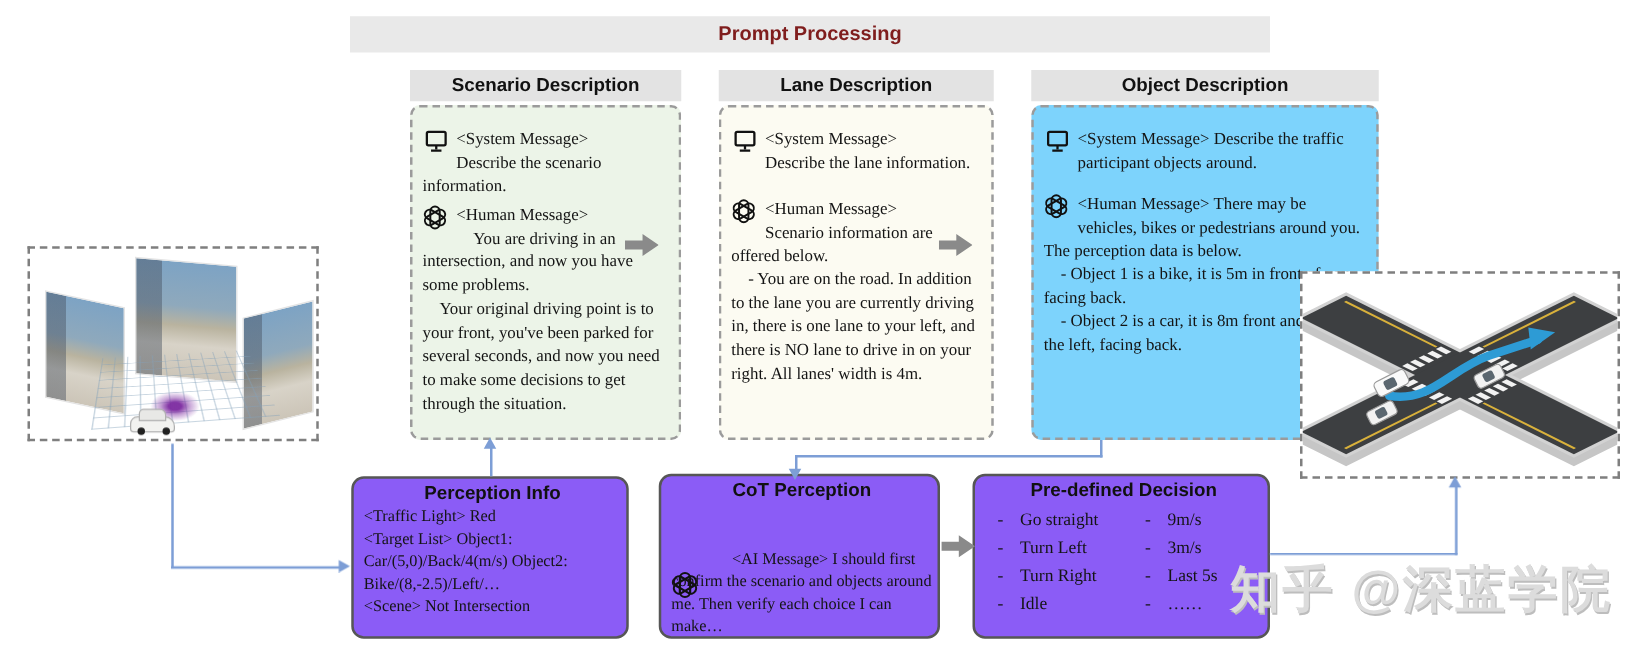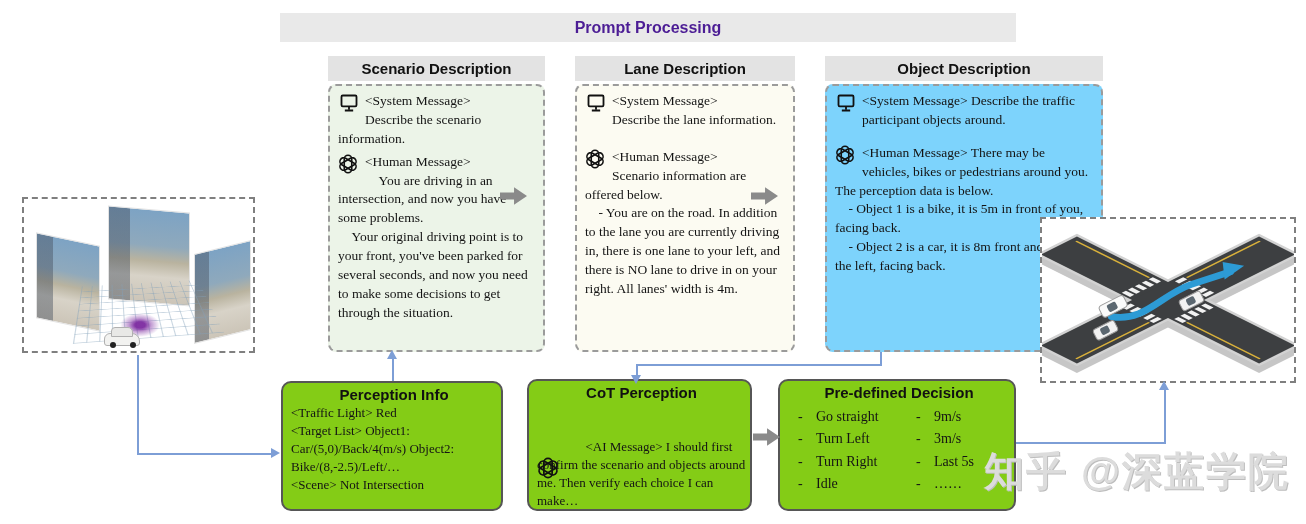--- a/index.html
+++ b/index.html
@@ -2,37 +2,37 @@
 <html><head>
 <meta charset="utf-8">
 <style>
   * { margin:0; padding:0; box-sizing:border-box; }
   body { background:#ffffff; font-family:"Liberation Serif", serif; }
   .canvas { position:relative; width:1306px; height:524px; background:#ffffff; overflow:hidden; }
 
   
   .topbar { position:absolute; left:280px; top:13px; width:736px; height:29px;
     background:#e9e9e9; display:flex; align-items:center; justify-content:center;
-    font-family:"Liberation Sans", sans-serif; font-weight:bold; font-size:16px; color:#4c1d95; }
+    font-family:"Liberation Sans", sans-serif; font-weight:bold; font-size:16px; color:#7f1d1d; }
 
   
   .col { position:absolute; top:56px;margin-left:47px; }
   .col-header { height:25px; background:#e3e3e3; display:flex; align-items:center; justify-content:center;
     font-family:"Liberation Sans", sans-serif; font-weight:bold; font-size:15px; color:#111; }
   .col-body { margin-top:3px; height:268px; border:2px dashed #9b9b9b; border-radius:8px;
-    padding:6px 8px 4px 8px; font-size:13.5px; line-height:1.4; color:#141414; overflow:hidden; }
+    padding:16px 8px 4px 8px; font-size:13.5px; line-height:1.4; color:#141414; overflow:hidden; }
   .col1 { left:281px; width:217px; } .col1 .col-body { background:#ecf4e8; }
   .col2 { left:528px; width:220px; } .col2 .col-body { background:#fcfbf2; }
   .col3 { left:778px; width:278px; } .col3 .col-body { background:#7dd3fc; }
   .msg { margin-bottom:4px; }
   .msg .ic { float:left; width:22px; height:20px; margin:1px 5px 0 0; }
   .msg-text { white-space:pre-wrap; }
 
   
-  .bbox { position:absolute; background:#84cc16; border:2px solid #565656; border-radius:10px;
+  .bbox { position:absolute; background:#8b5cf6; border:2px solid #565656; border-radius:10px;
     padding:3px 4px 4px 8px; color:#141414; }
   .bbox-title { text-align:center; font-family:"Liberation Sans", sans-serif; font-weight:bold;
     font-size:15px; color:#111; margin-bottom:1px; }
   .bbox-text { font-size:13px; line-height:1.38; white-space:pre-wrap; }
   .box-perception { left:281px; top:381px; width:222px; height:130px; }
   .box-cot { left:527px; top:379px; width:225px; height:132px; }
   .box-decision { left:778px; top:379px; width:238px; height:132px; }
   .box-cot .ic { float:left; width:24px; height:22px; margin:1px 5px 0 0; }
   .dec-grid { display:flex; font-size:14px; line-height:1.6; padding:4px 0 0 10px; }
   .dec-colL { width:118px; } .dec-colR { flex:1; }

